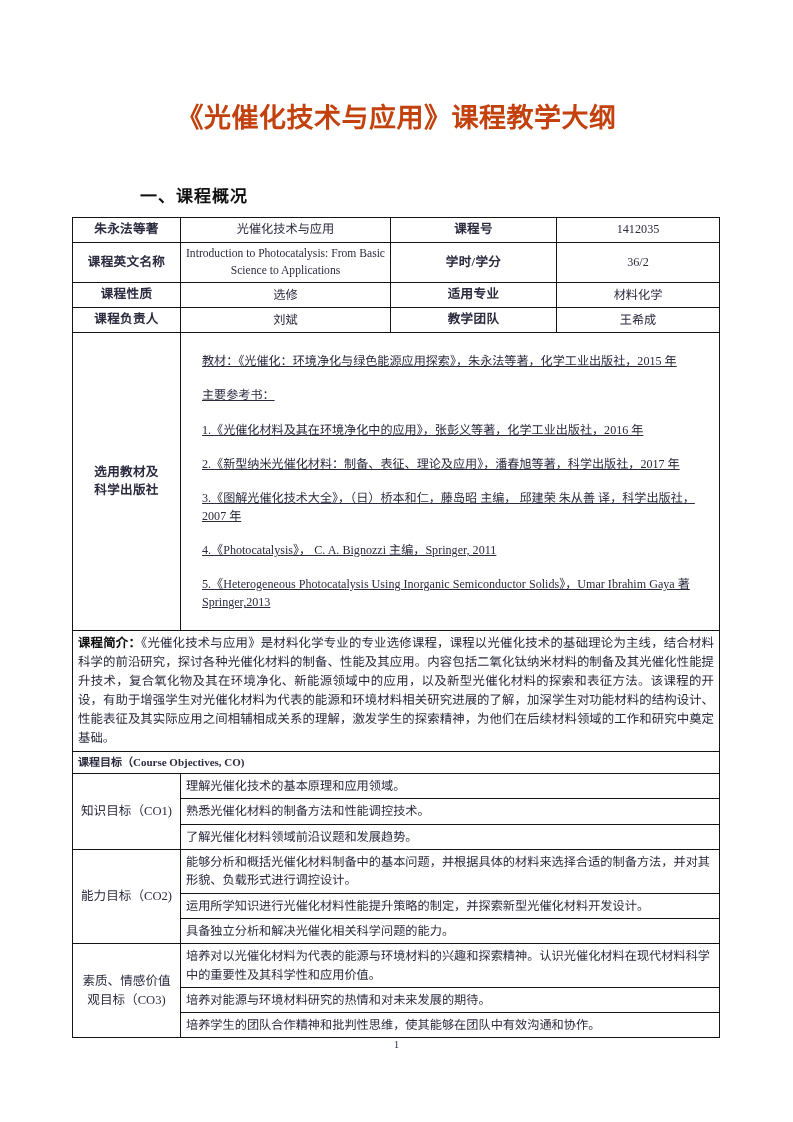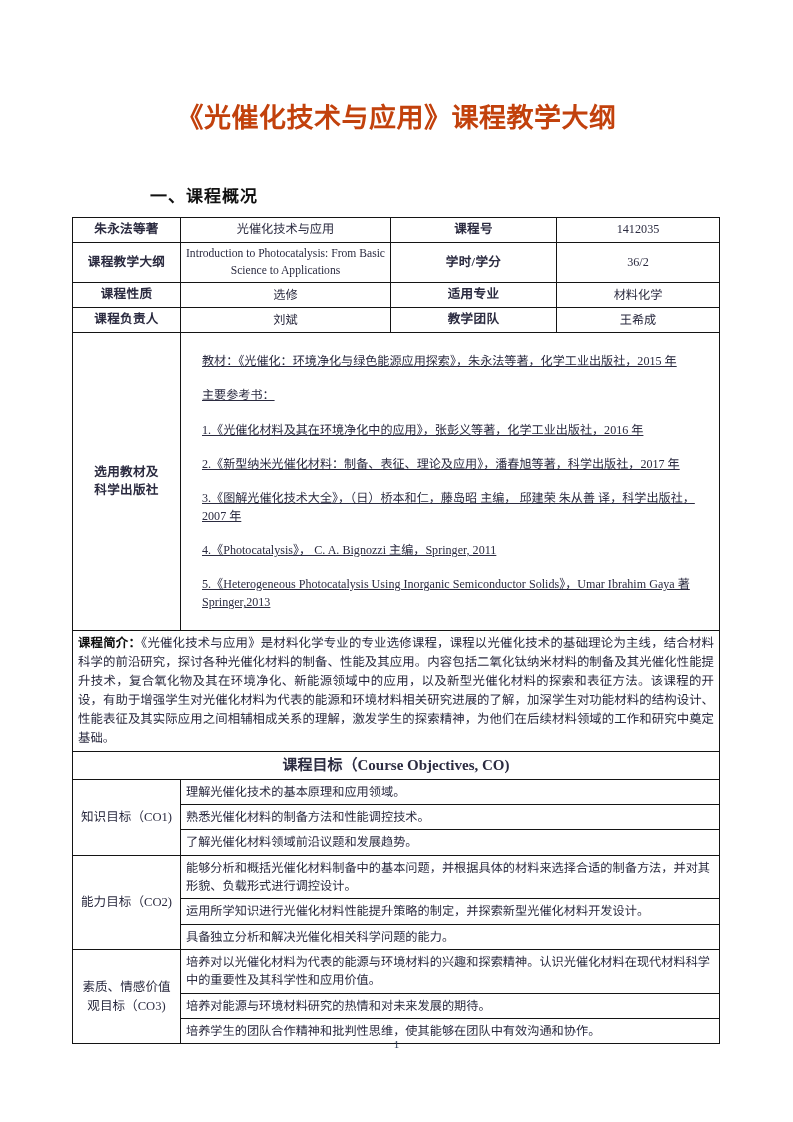--- a/index.html
+++ b/index.html
@@ -35,21 +35,21 @@
     font-size: 27px;
     font-weight: bold;
     letter-spacing: 0.5px;
     color: #c2410c;
     font-family: "Liberation Serif", "DejaVu Serif", serif;
   }
 
   
   .section-heading {
     position: absolute;
-    left: 150px;
+    left: 140px;
     top: 182px;
     font-size: 17px;
     font-weight: bold;
     color: #111111;
     letter-spacing: 1px;
   }
 
   
   table.main-table {
     position: absolute;
@@ -110,23 +110,23 @@
     font-size: 12.4px;
     color: #2b2b40;
     margin-left: 19px;
   }
   .intro-cell b {
     color: #0d0d0d;
     font-weight: bold;
   }
 
   .co-banner {
-    text-align: center;
-    font-weight: bold;
-    font-size: 15px;
+    text-align: left;
+    font-weight: bold;
+    font-size: 11px;
     color: #0d0d0d;
     padding: 3px 4px;
   }
 
   .co-label {
     text-align: center;
     vertical-align: middle;
     font-size: 12.6px;
     color: #343449;
     line-height: 1.5;
@@ -170,21 +170,21 @@
     <tbody>
 
       <tr>
         <td class="lbl">朱永法等著</td>
         <td class="val">光催化技术与应用</td>
         <td class="lbl">课程号</td>
         <td class="val">1412035</td>
       </tr>
 
       <tr>
-        <td class="lbl">课程教学大纲</td>
+        <td class="lbl">课程英文名称</td>
         <td class="val-en">Introduction to Photocatalysis: From Basic Science to Applications</td>
         <td class="lbl">学时/学分</td>
         <td class="val">36/2</td>
       </tr>
 
       <tr>
         <td class="lbl">课程性质</td>
         <td class="val">选修</td>
         <td class="lbl">适用专业</td>
         <td class="val">材料化学</td>

